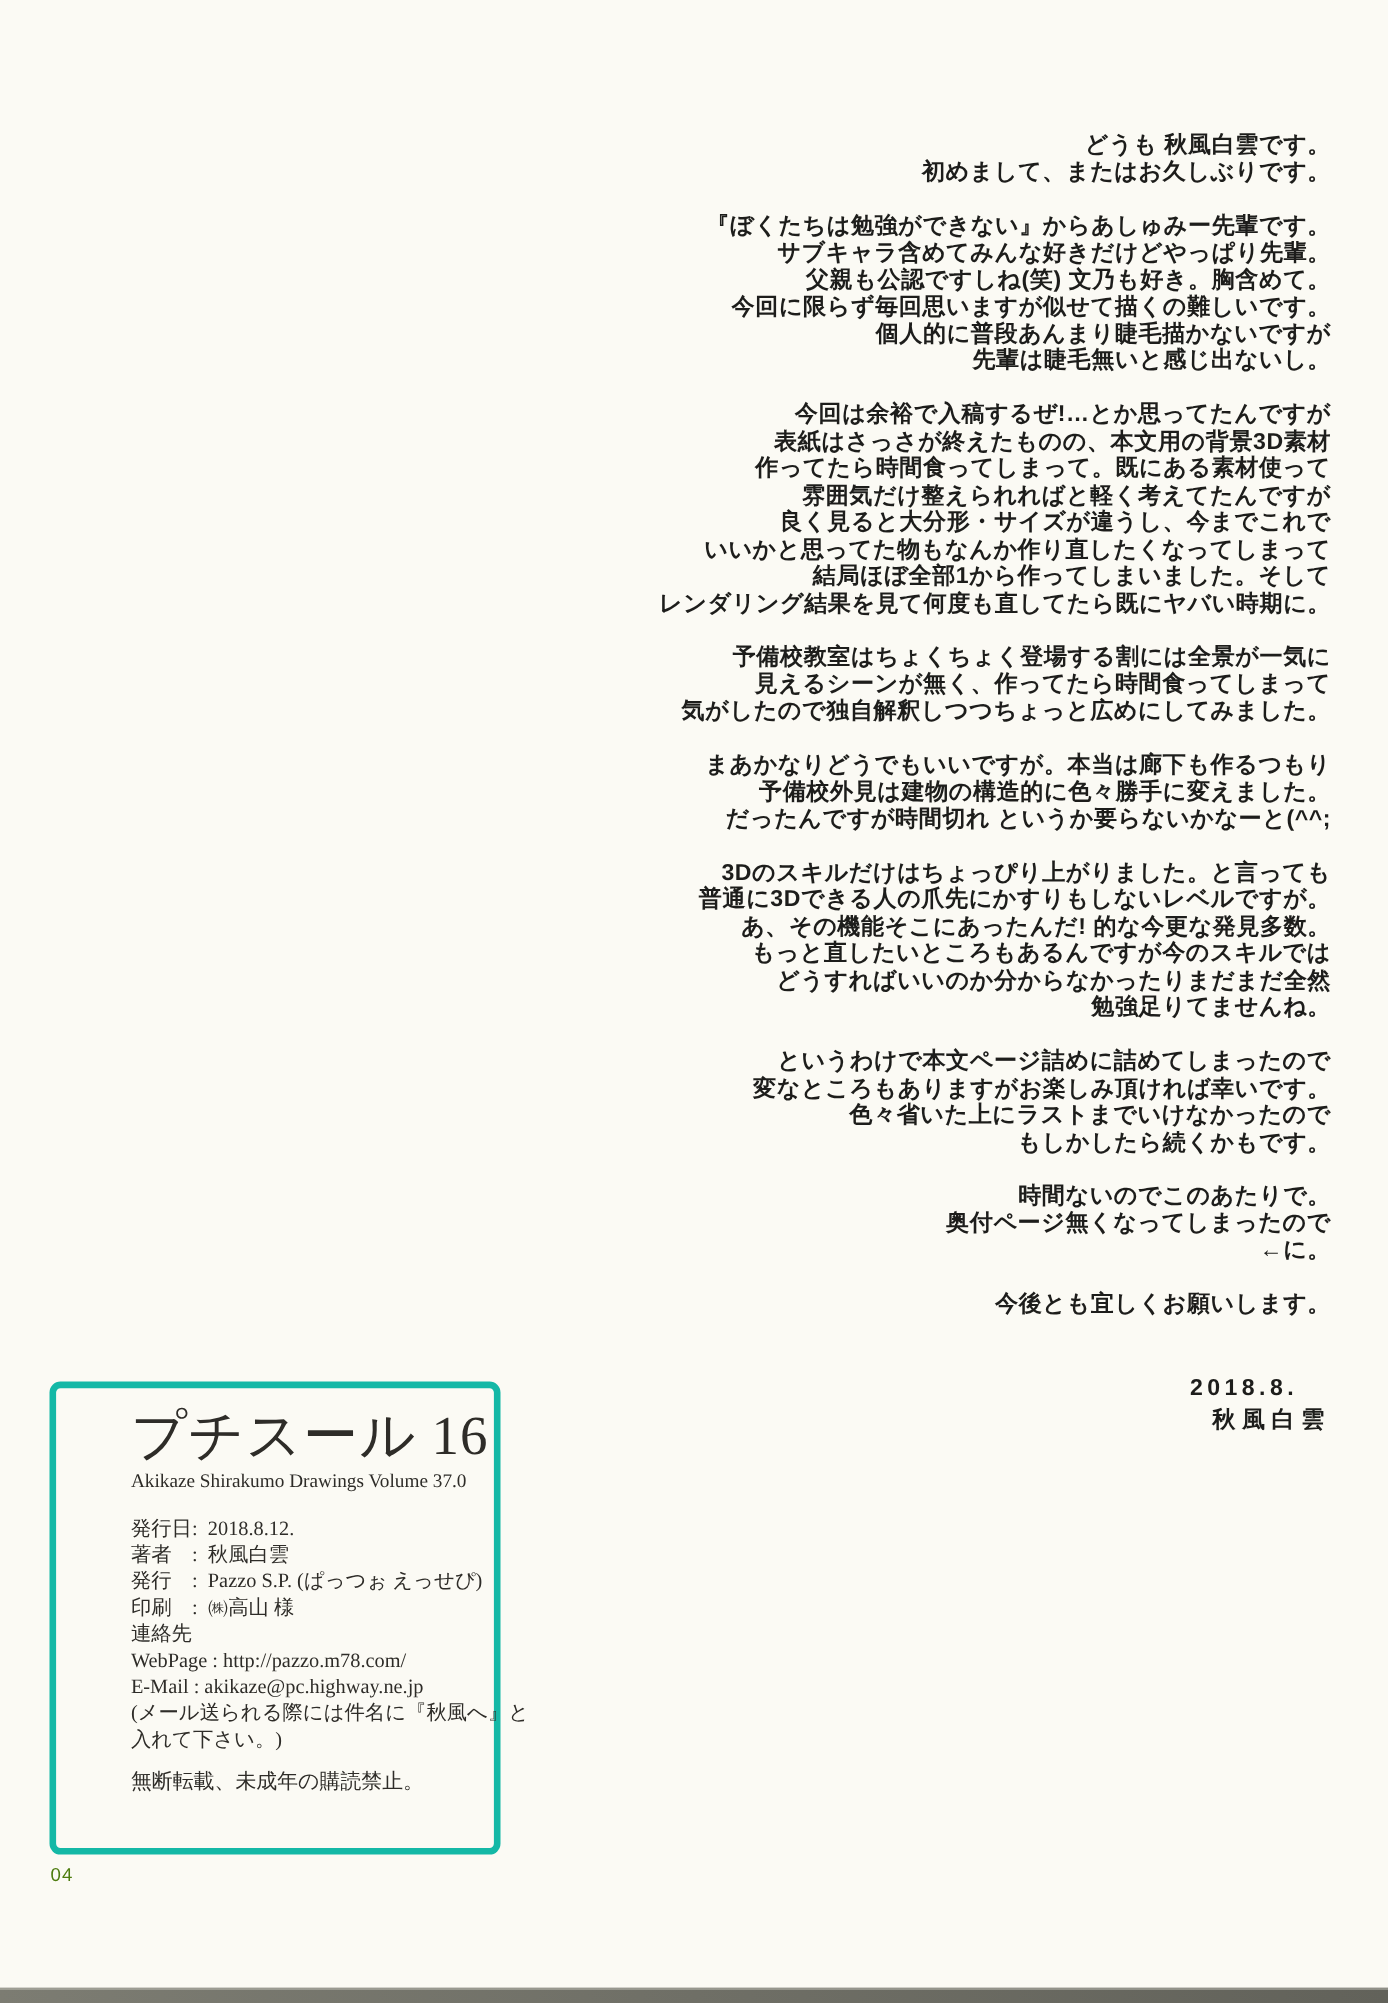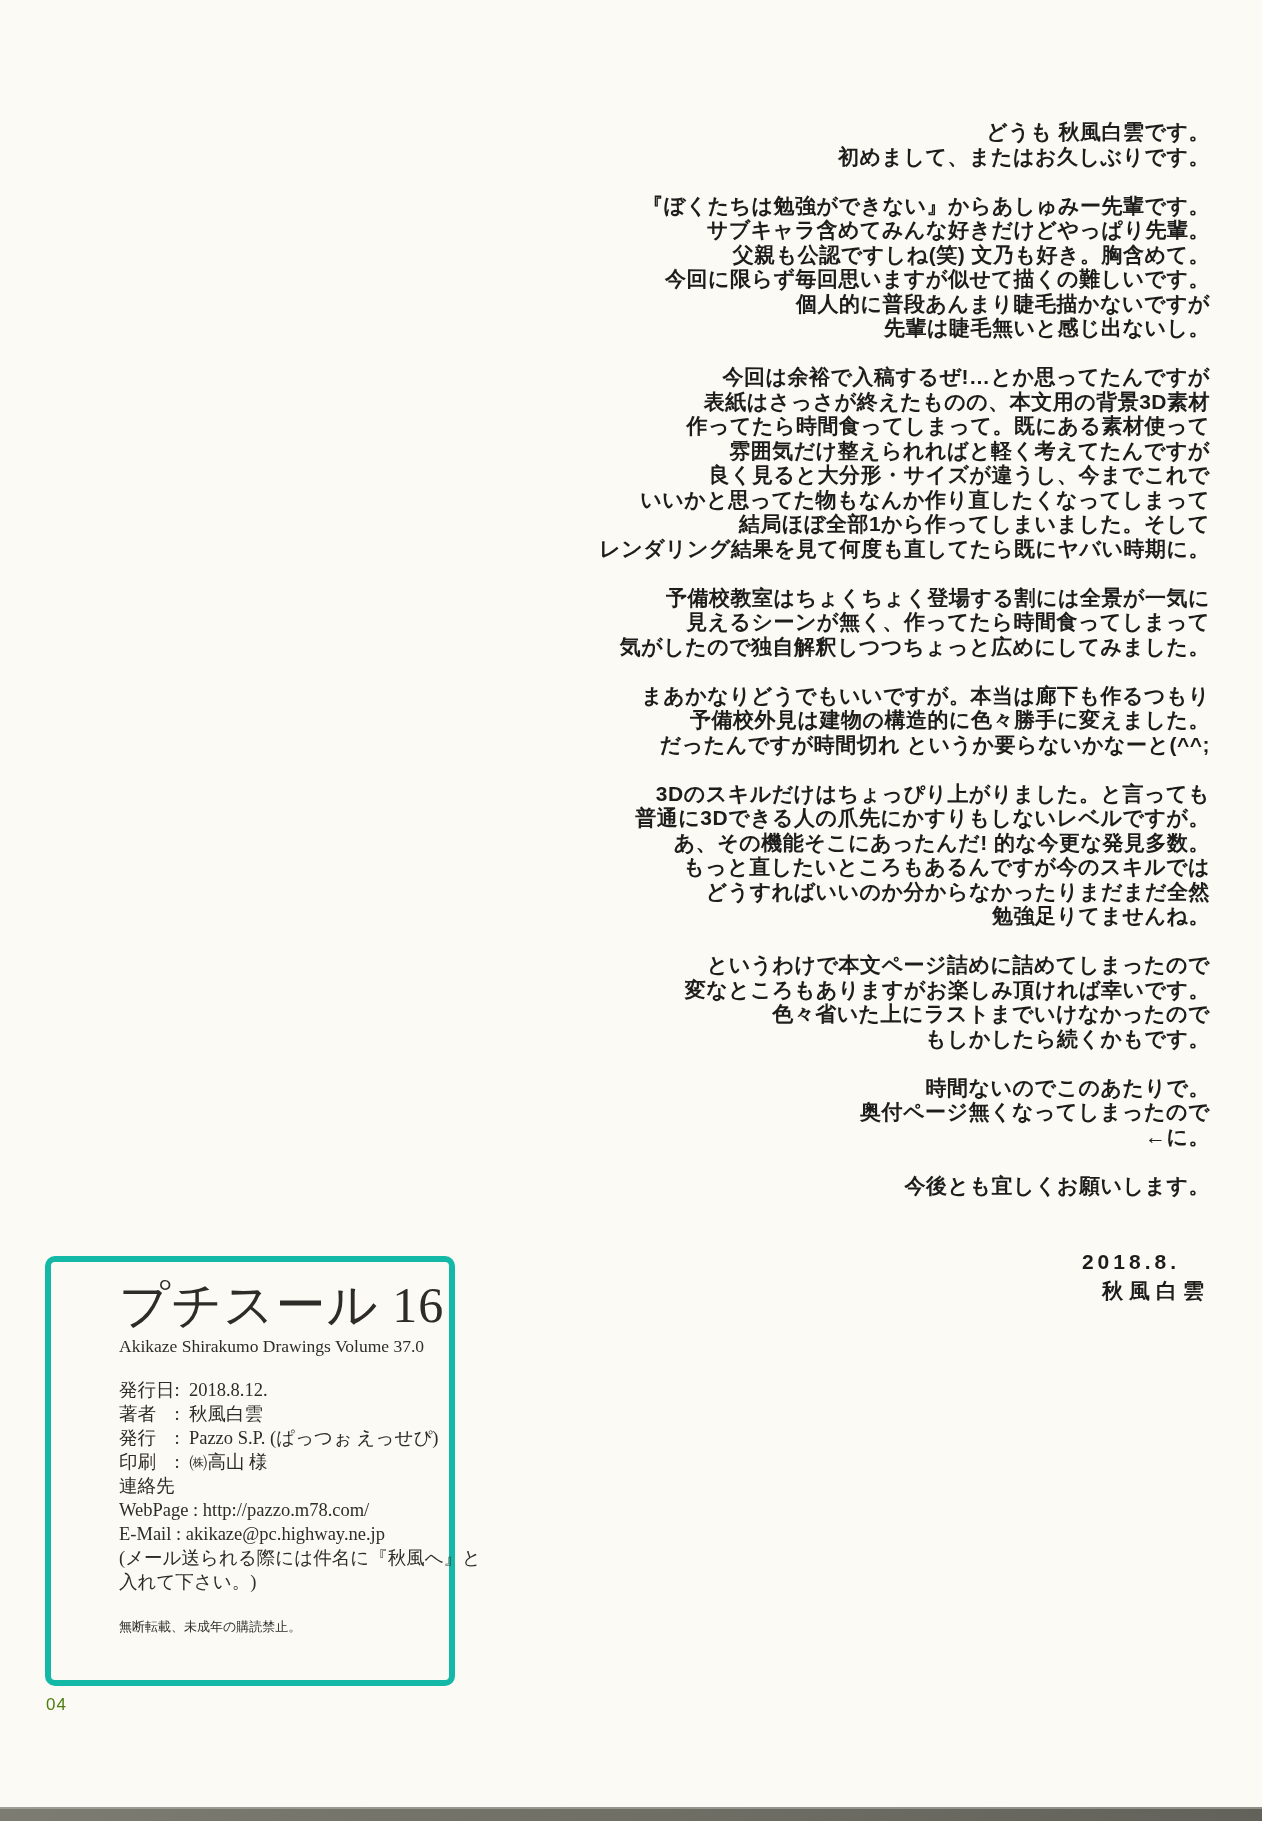--- a/index.html
+++ b/index.html
@@ -36,21 +36,21 @@
   }
   .colophon-title{
     font-size:50px;line-height:58px;font-weight:normal;
     letter-spacing:1px;white-space:nowrap;
   }
   .colophon-subtitle{
     font-size:17.5px;line-height:20px;margin-top:2px;white-space:nowrap;
   }
   .colophon-details{margin-top:22px;font-size:18.5px;line-height:24px;}
   .colophon-details .dline{white-space:pre;}
-  .colophon-notice{margin-top:24px;font-size:13px;white-space:nowrap;}
+  .colophon-notice{margin-top:12px;font-size:19px;white-space:nowrap;}
   .page-number{
     position:absolute;left:46px;top:1695px;
     font-size:17px;color:#4d7c0f;letter-spacing:1px;
   }
   
   .scan-band{
     position:absolute;left:0;bottom:0;width:100%;height:14px;
     background:linear-gradient(to right,#7c7c72,#62625a);
     box-shadow:inset 0 2px 0 rgba(200,200,190,0.45);
   }

